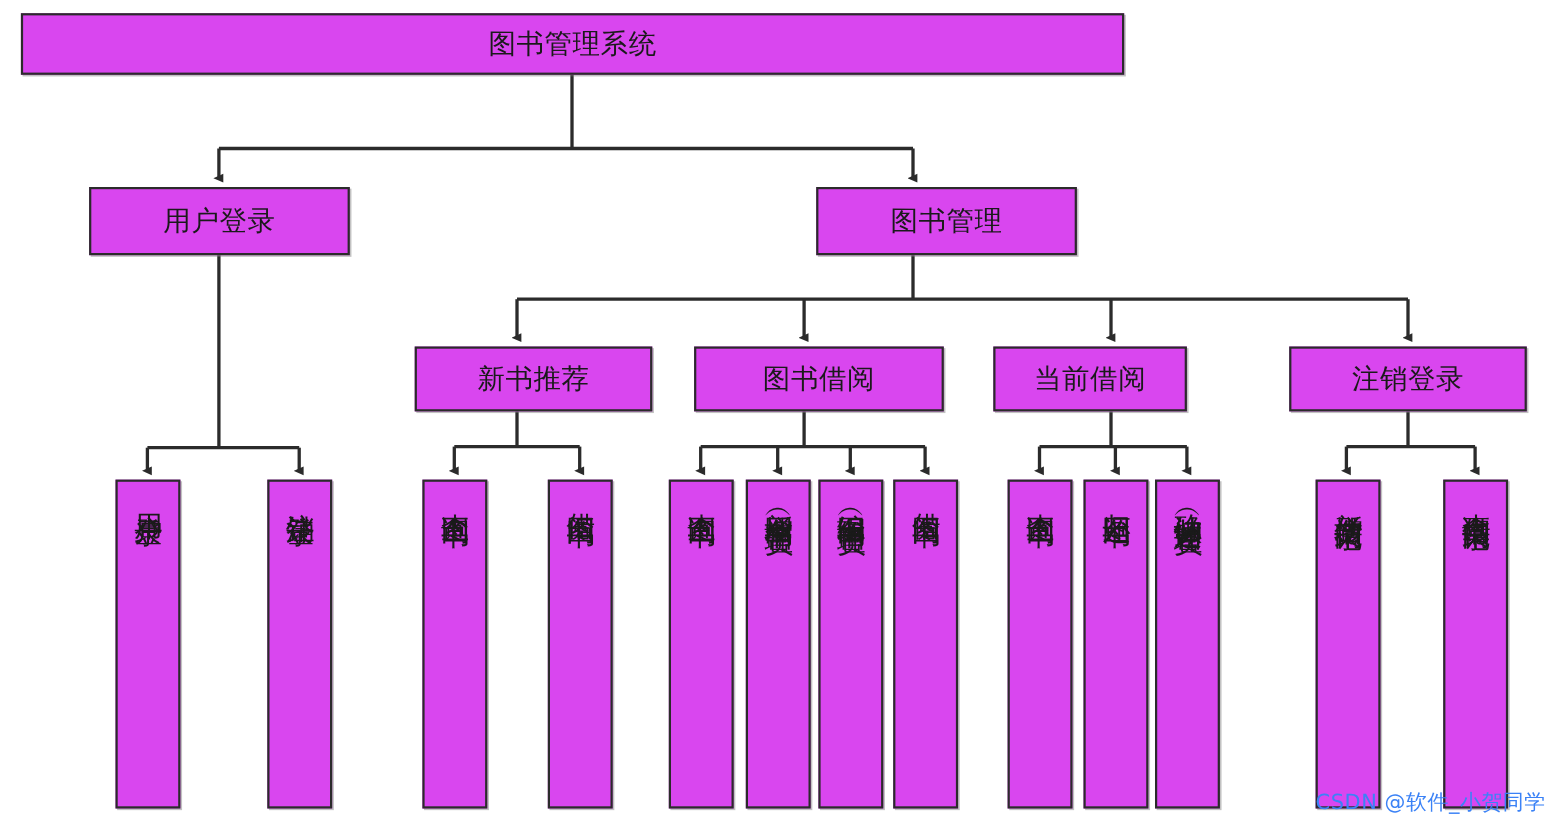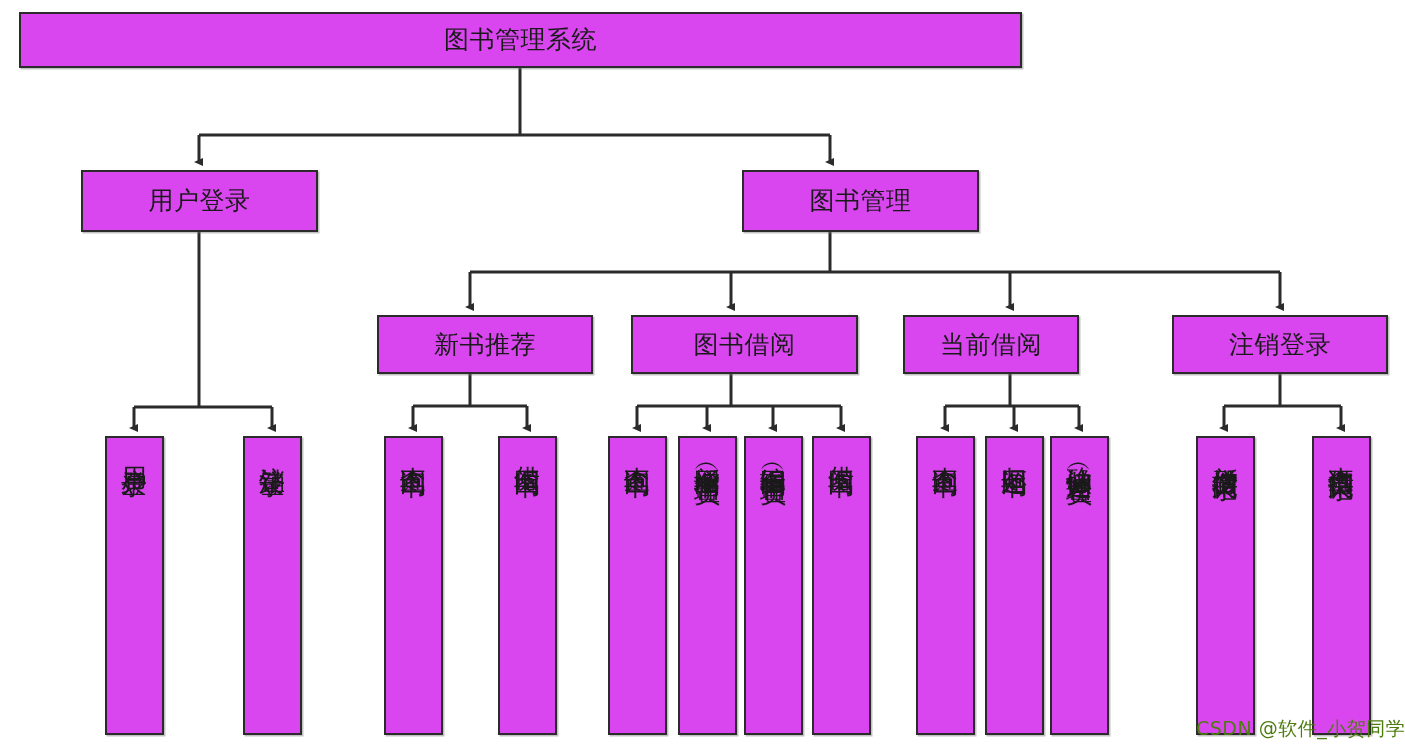--- a/index.html
+++ b/index.html
@@ -54,21 +54,21 @@
   }
   .node.v .label {
     writing-mode: vertical-rl;
     text-orientation: upright;
     font-size: 26px;
     letter-spacing: 2px;
     line-height: 1;
   }
   .watermark {
     position: absolute;
-    color: #4d7c0f;
+    color: #3b82f6;
     font-size: 19px;
     white-space: nowrap;
     letter-spacing: 0.5px;
   }
 </style>
 </head>
 <body>
 
 <div id="canvas">
 

